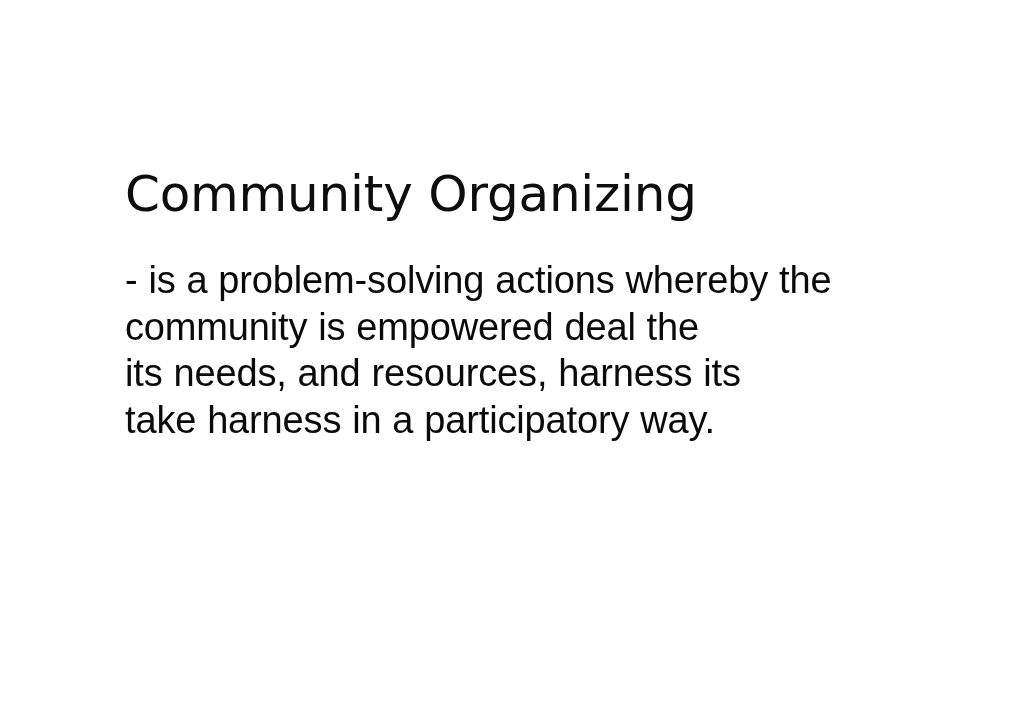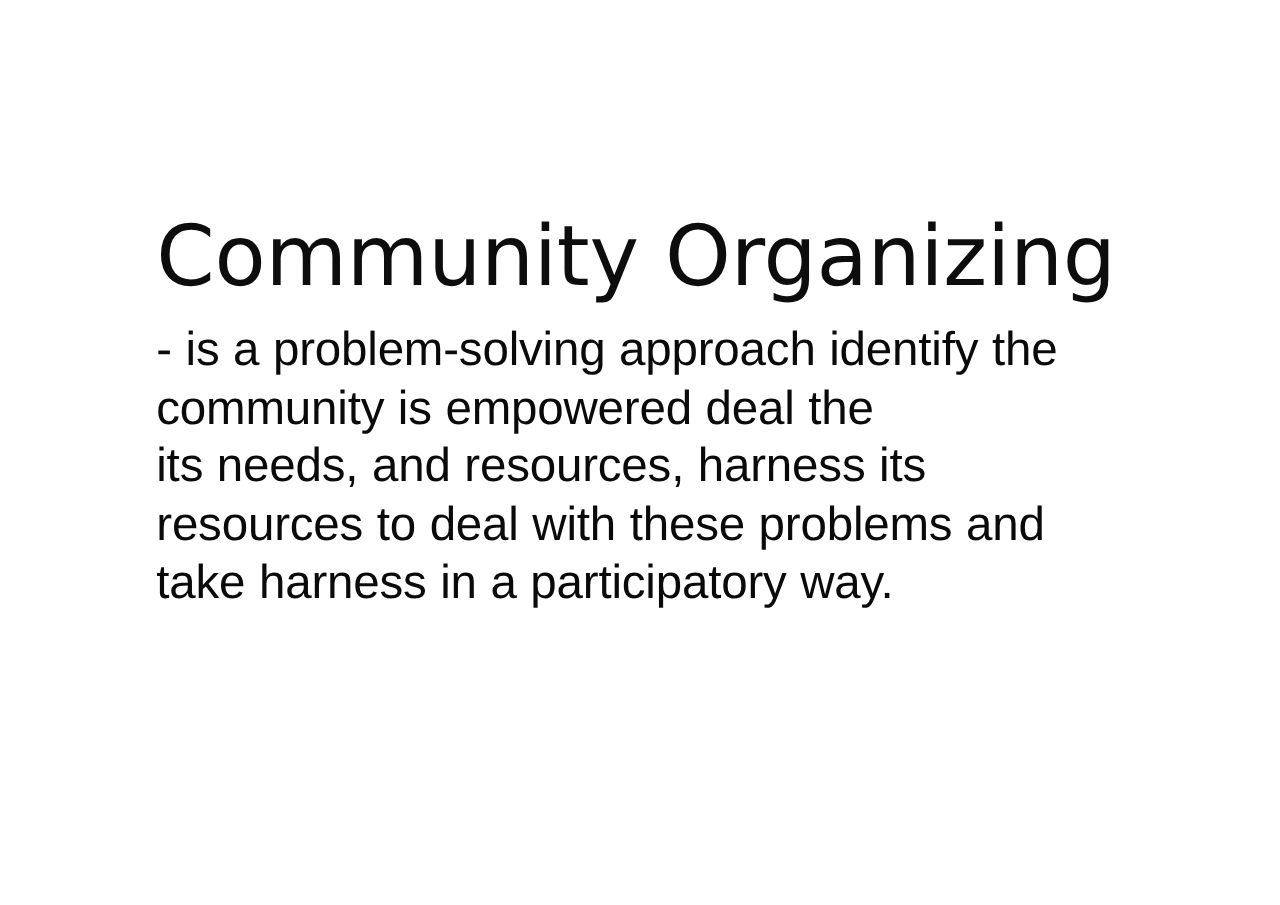--- a/index.html
+++ b/index.html
@@ -19,21 +19,21 @@
     width: 1024px;
     height: 724px;
     background: #ffffff;
   }
   #slide-title {
     position: absolute;
     left: 125px;
     top: 129px;
     width: 800px;
     font-family: "DejaVu Sans", sans-serif;
-    font-size: 67px;
+    font-size: 50px;
     font-weight: 400;
     line-height: 62px;
     color: #0d0d0d;
     letter-spacing: -0.2px;
     white-space: nowrap;
   }
   #slide-body {
     position: absolute;
     left: 125px;
     top: 257px;
@@ -53,20 +53,19 @@
   }
 </style>
 </head>
 <body>
 
 <div id="slide">
 
   <h1 id="slide-title">Community Organizing</h1>
 
   <div id="slide-body">
-    <span class="body-line">- is a problem-solving approach identify the</span>
+    <span class="body-line">- is a problem-solving actions whereby the</span>
     <span class="body-line">community is empowered deal the</span>
     <span class="body-line">its needs, and resources, harness its</span>
-    <span class="body-line">resources to deal with these problems and</span>
     <span class="body-line">take harness in a participatory way.</span>
   </div>
 
 </div>
 
 </body></html>

